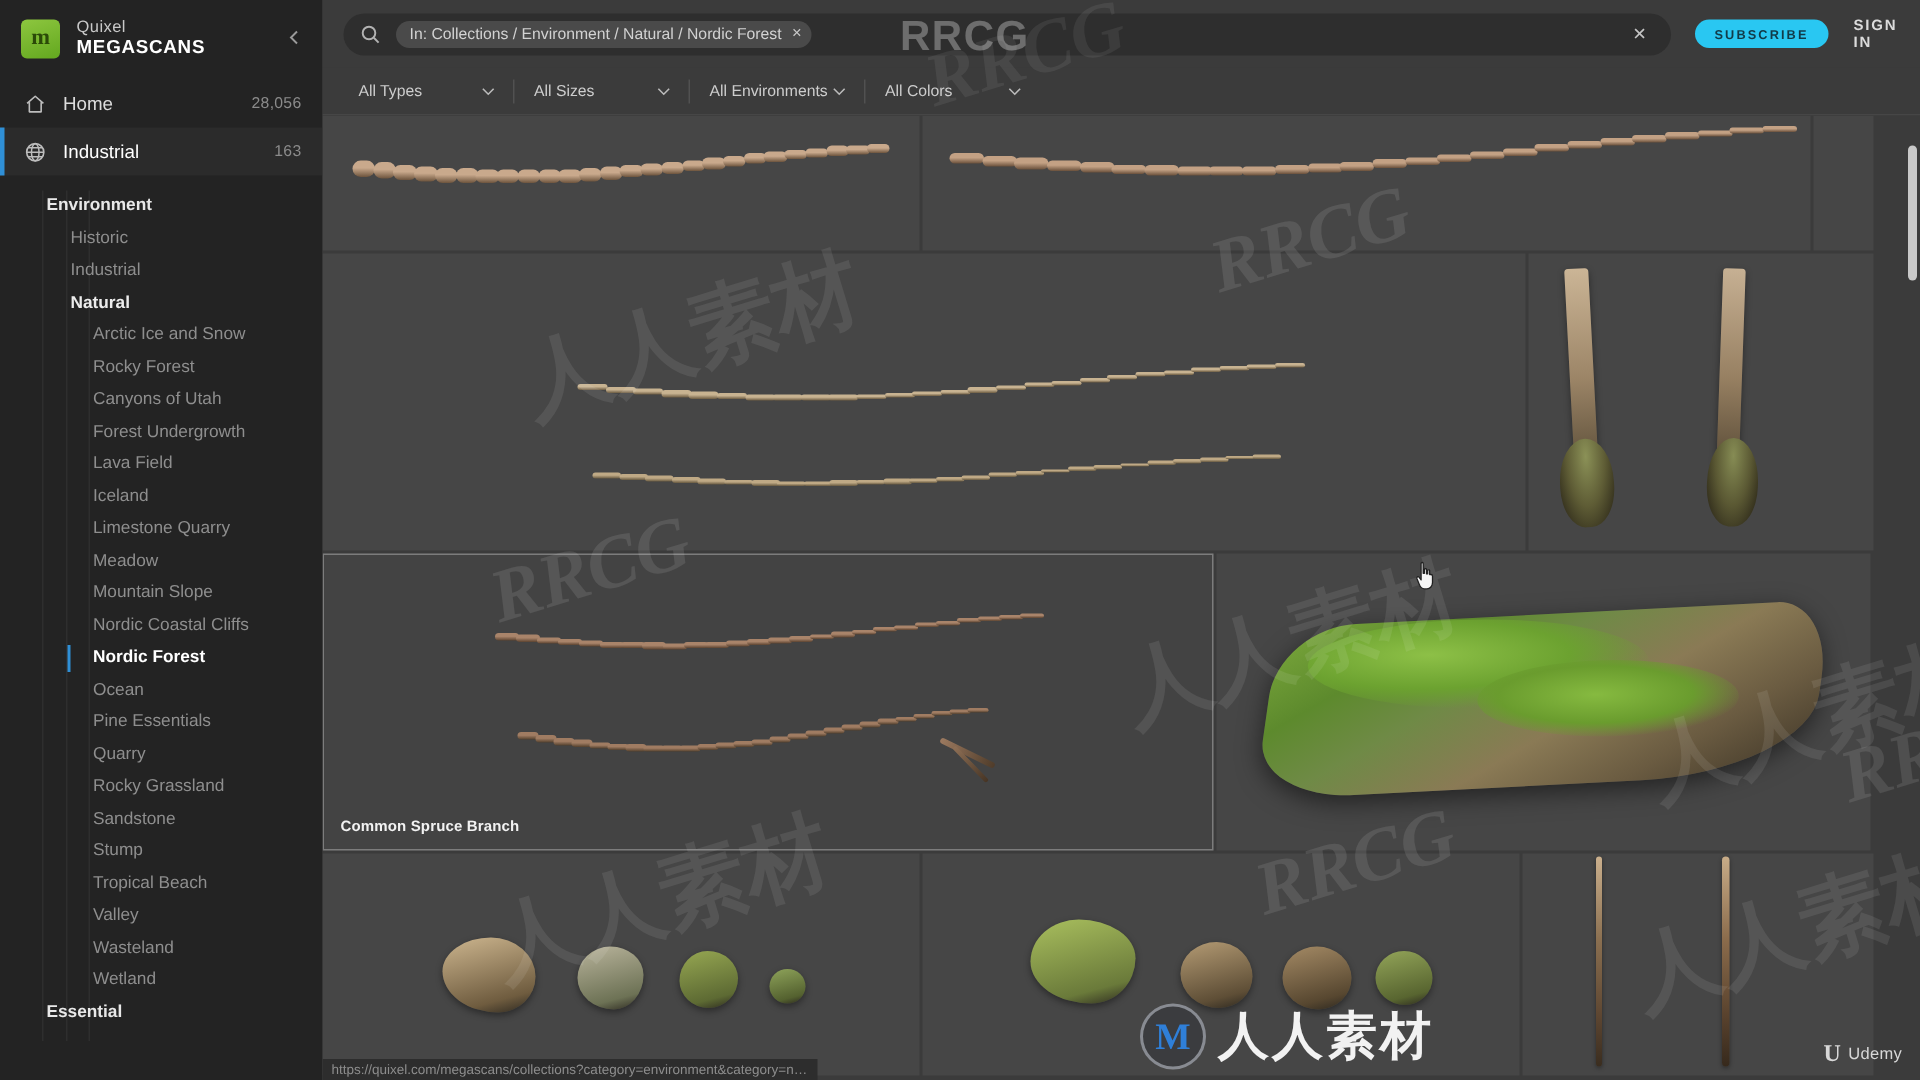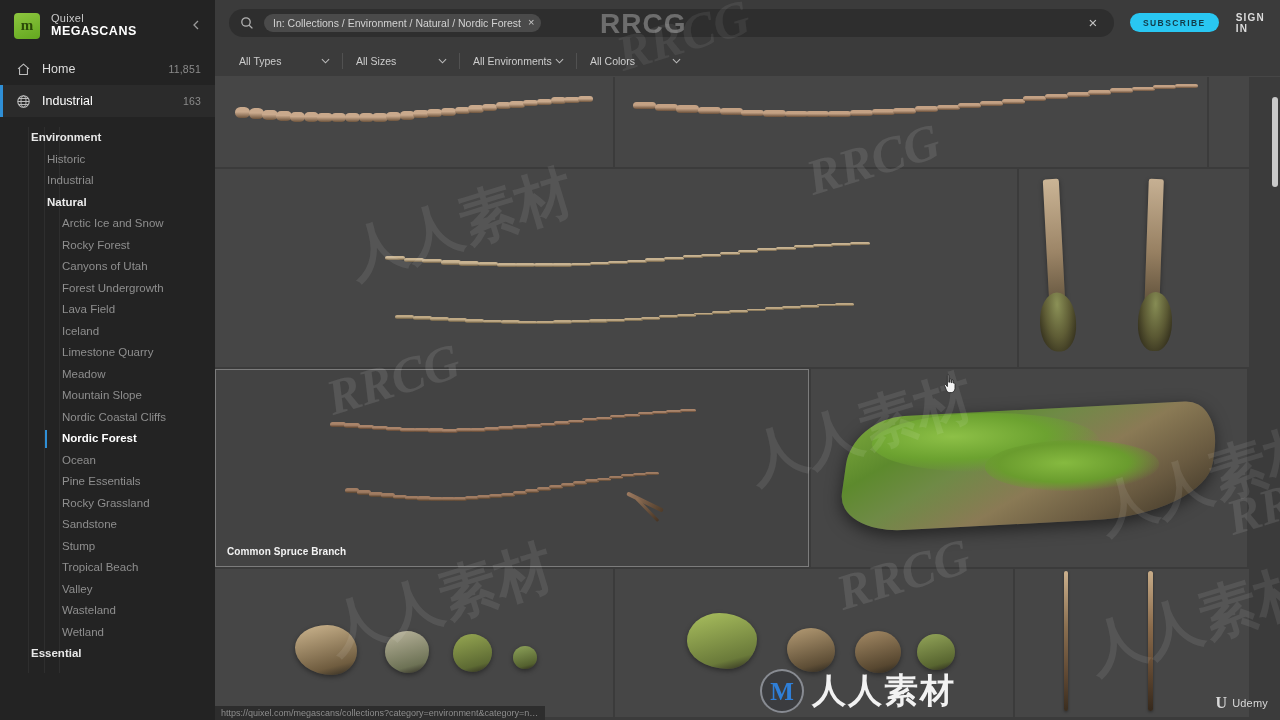--- a/index.html
+++ b/index.html
@@ -198,21 +198,21 @@
     </div>
 
     <div class="nav-main" id="nav-main">
         <div class="nav-row">
           <span class="nav-ico">
             <svg width="15" height="15" viewBox="0 0 16 16">
               <path d="M2.2 7.4 L8 2.3 L13.8 7.4 M3.8 6.6 L3.8 13.4 L12.2 13.4 L12.2 6.6" fill="none" stroke="currentColor" stroke-width="1.15" stroke-linejoin="round"></path>
             </svg>
           </span>
           <span class="nav-label">Home</span>
-          <span class="nav-count">11,851</span>
+          <span class="nav-count">28,056</span>
         </div>
         <div class="nav-row active">
           <span class="nav-ico">
             <svg width="15" height="15" viewBox="0 0 16 16">
               <circle cx="8" cy="8" r="6.1" fill="none" stroke="currentColor" stroke-width="1.15"></circle>
               <ellipse cx="8" cy="8" rx="2.7" ry="6.1" fill="none" stroke="currentColor" stroke-width="1.05"></ellipse>
               <path d="M2 8 L14 8 M3.1 4.8 L12.9 4.8 M3.1 11.2 L12.9 11.2" stroke="currentColor" stroke-width="1.05" fill="none"></path>
             </svg>
           </span>
           <span class="nav-label">Industrial</span>
@@ -234,20 +234,21 @@
         <div class="tree-item lv2">Forest Undergrowth</div>
         <div class="tree-item lv2">Lava Field</div>
         <div class="tree-item lv2">Iceland</div>
         <div class="tree-item lv2">Limestone Quarry</div>
         <div class="tree-item lv2">Meadow</div>
         <div class="tree-item lv2">Mountain Slope</div>
         <div class="tree-item lv2">Nordic Coastal Cliffs</div>
         <div class="tree-item lv2 sel">Nordic Forest</div>
         <div class="tree-item lv2">Ocean</div>
         <div class="tree-item lv2">Pine Essentials</div>
+        <div class="tree-item lv2">Quarry</div>
         <div class="tree-item lv2">Rocky Grassland</div>
         <div class="tree-item lv2">Sandstone</div>
         <div class="tree-item lv2">Stump</div>
         <div class="tree-item lv2">Tropical Beach</div>
         <div class="tree-item lv2">Valley</div>
         <div class="tree-item lv2">Wasteland</div>
         <div class="tree-item lv2">Wetland</div>
         <div class="tree-item lv0">Essential</div>
       </div>
   </div>

